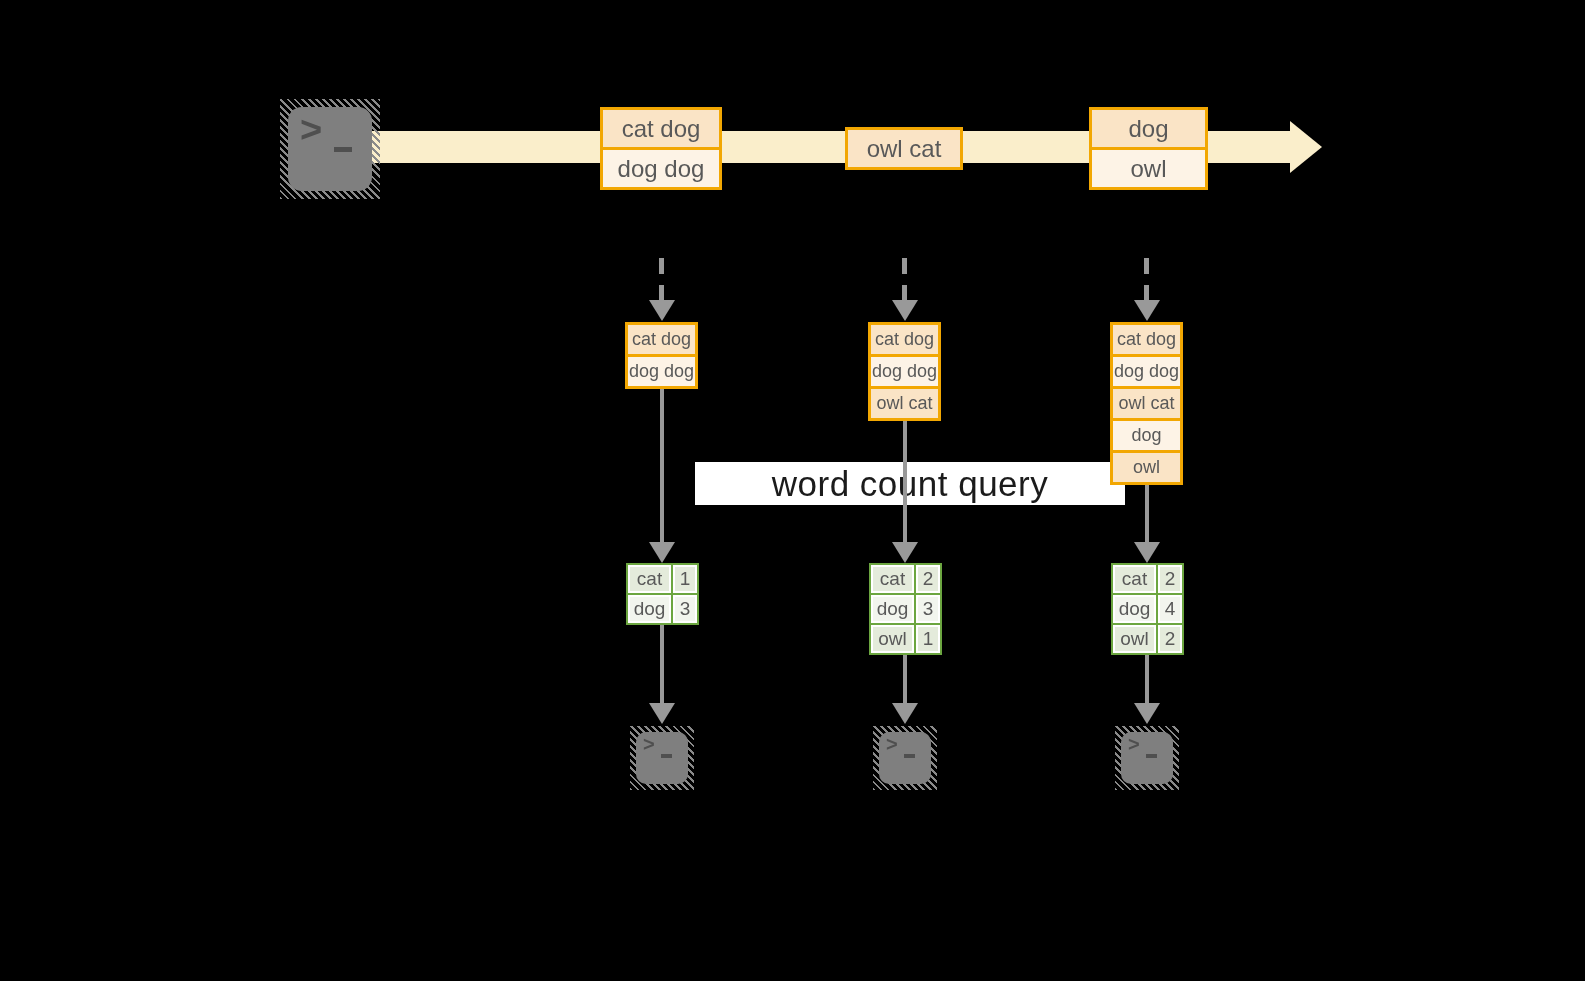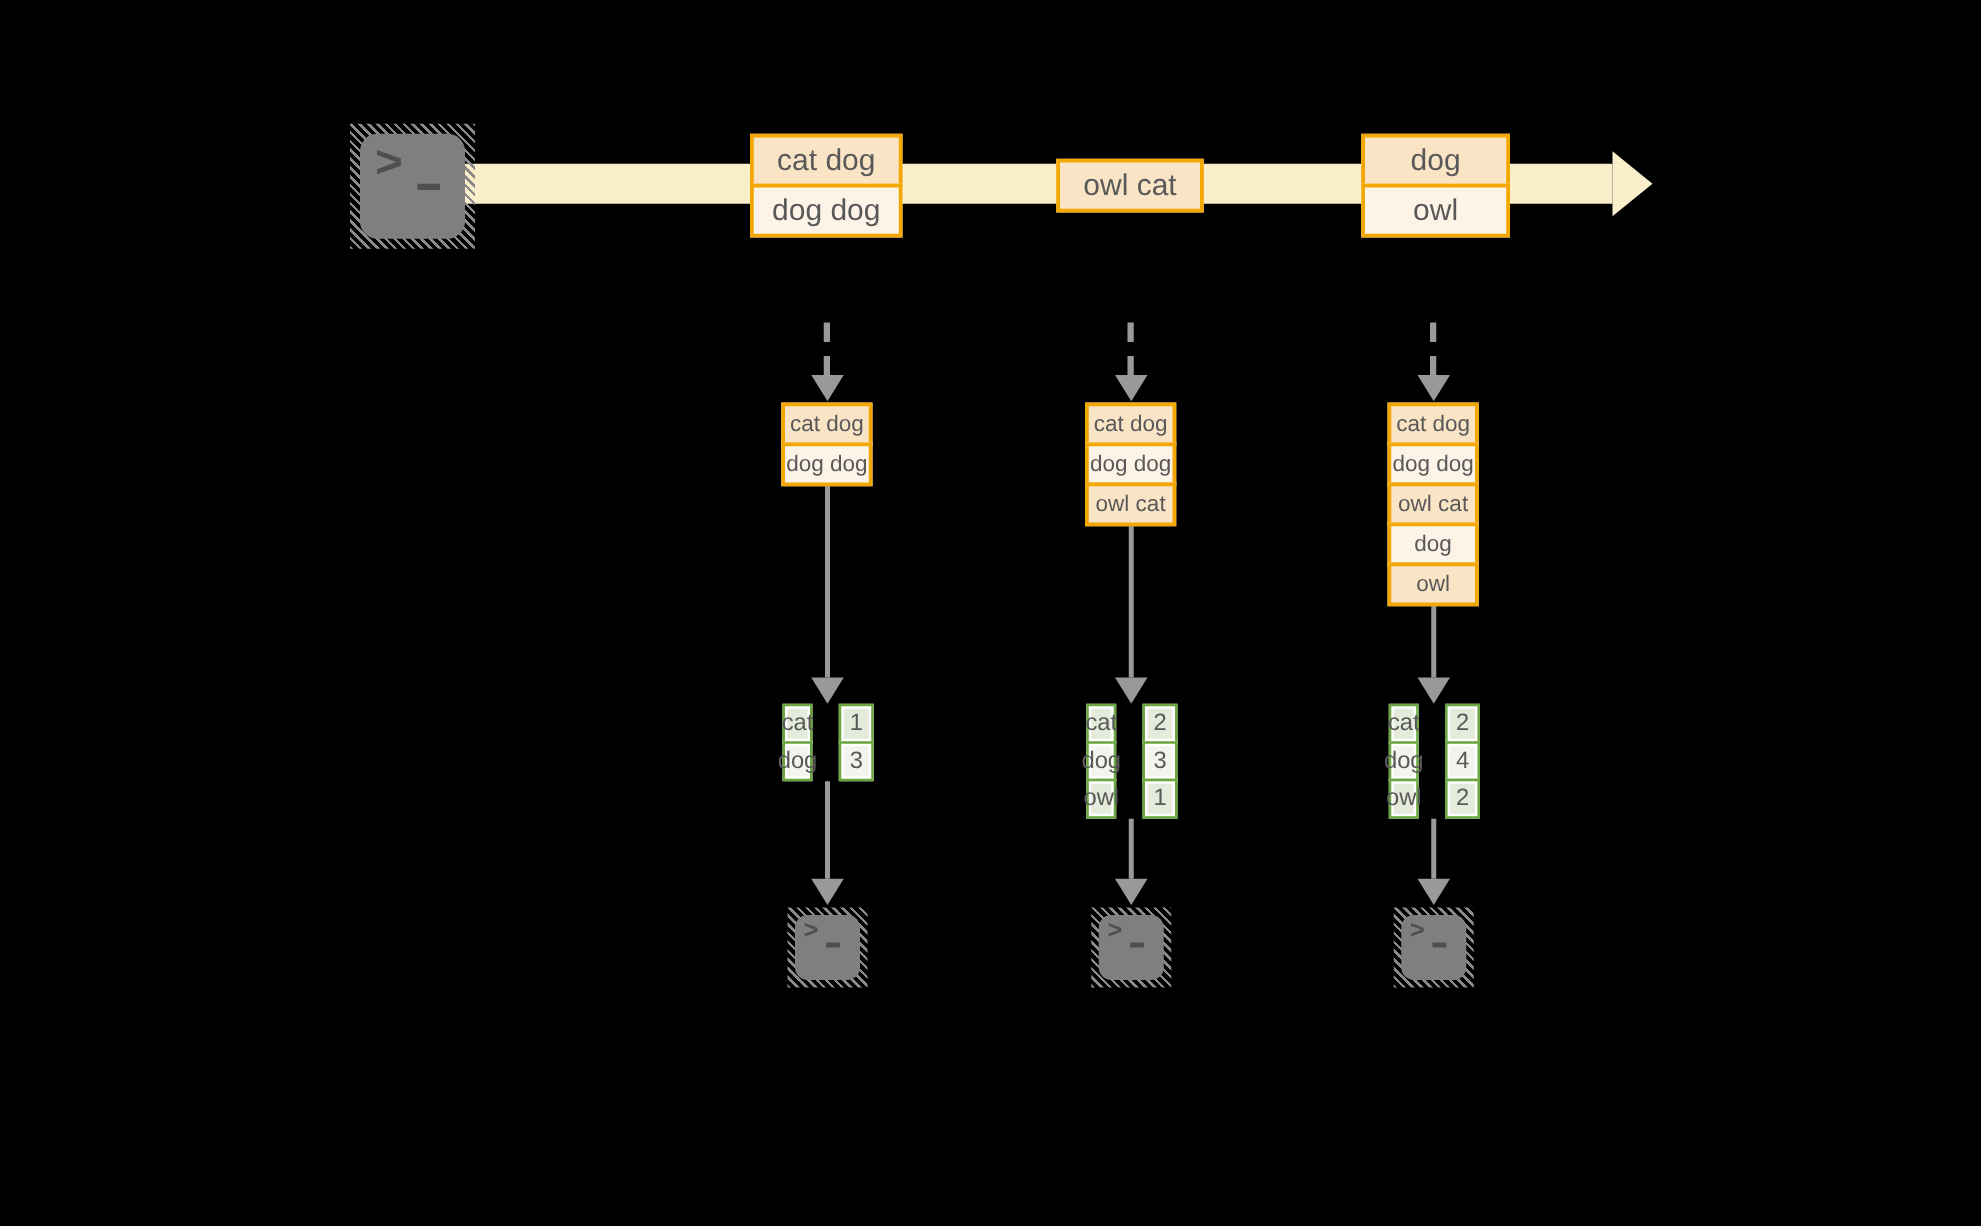--- a/index.html
+++ b/index.html
@@ -48,21 +48,21 @@
   .qband{position:absolute;left:695px;top:462px;width:430px;height:43px;background:var(--white);z-index:1;
     display:flex;align-items:center;justify-content:center;}
   .qband span{font-size:35px;font-weight:300;color:var(--query-text);letter-spacing:0.5px;}
 
   
   .cell{position:absolute;z-index:3;height:32px;border:2px solid var(--green);
     box-shadow:inset 0 0 0 2px var(--white);
     display:flex;align-items:center;justify-content:center;
     color:var(--text);font-size:19px;}
   .row-a{background:var(--sage);} .row-b{background:var(--sage-light);}
-  .wcell{width:24px;} .ncell{width:28px;}
+  .wcell{width:47px;} .ncell{width:28px;}
 </style>
 </head>
 <body>
 
 <div class="canvas">
 
   <div class="band"></div>
   <div class="band-head"></div>
 
   <div class="term src" style="left:280px;top:99px;width:100px;height:100px;">
@@ -123,20 +123,23 @@
   <div class="msg small fill-a" style="left:1110px;top:386px;width:73px;height:35px;">
       <span>owl cat</span>
     </div>
   <div class="msg small fill-b" style="left:1110px;top:418px;width:73px;height:35px;">
       <span>dog</span>
     </div>
   <div class="msg small fill-a" style="left:1110px;top:450px;width:73px;height:35px;">
       <span>owl</span>
     </div>
 
+  <div class="qband">
+    <span>word count query</span>
+  </div>
 
   <div class="vline" style="left:660px;top:389px;height:153px;"></div>
   <div class="ahead" style="left:649px;top:542px;"></div>
   <div class="vline" style="left:903px;top:421px;height:121px;"></div>
   <div class="ahead" style="left:892px;top:542px;"></div>
   <div class="vline" style="left:1145px;top:485px;height:57px;"></div>
   <div class="ahead" style="left:1134px;top:542px;"></div>
 
   <div class="cell wcell row-a" style="left:626px;top:563px;">
       <span>cat</span>

